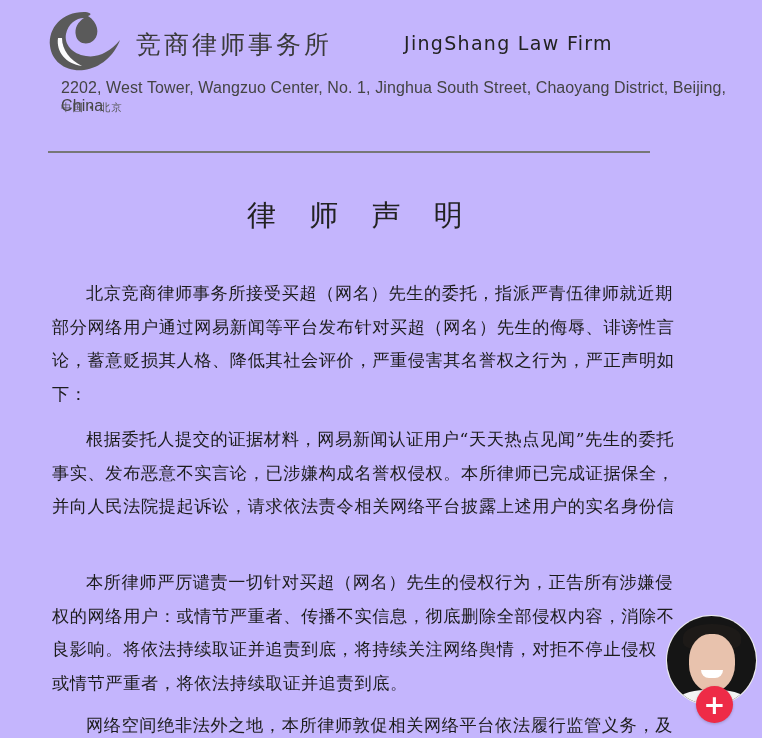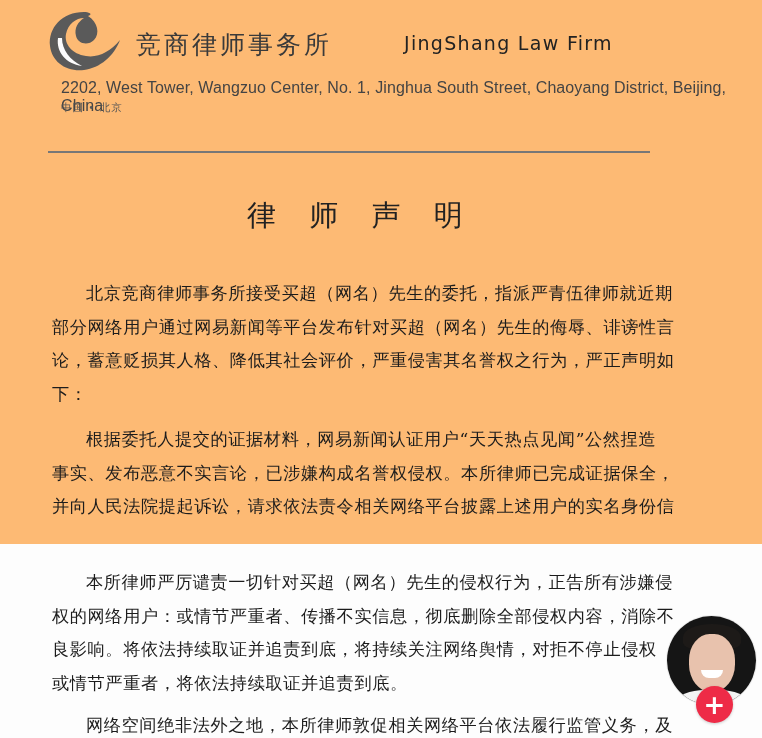--- a/index.html
+++ b/index.html
@@ -2,21 +2,21 @@
 <html><head>
 <meta charset="utf-8">
 <style>
   html, body { margin:0; padding:0; }
   body {
     width:762px; height:738px; overflow:hidden; position:relative;
     background:#fdfdfd;
     font-family:"DejaVu Serif", "Liberation Serif", serif;
     color:#1a1a1a;
   }
-  .page { position:absolute; left:0; top:0; width:762px; height:544px; background:#fdba74; }
+  .page { position:absolute; left:0; top:0; width:762px; height:738px; background:#c4b5fd; }
   .logo { position:absolute; left:44px; top:8px; width:80px; height:66px; }
   .firm-cn {
     position:absolute; left:136px; top:28px;
     font-family:"DejaVu Sans", sans-serif; font-size:25px; letter-spacing:3px;
     color:#3a3a3a; font-weight:normal;
   }
   .firm-en {
     position:absolute; left:404px; top:32px;
     font-family:"DejaVu Sans", sans-serif; font-size:19px; letter-spacing:1.3px;
     color:#222;
@@ -86,21 +86,21 @@
   <div class="doc-title">律 师 声 明</div>
 
   <div class="para p1">
     <span class="line indent">北京竞商律师事务所接受买超（网名）先生的委托，指派严青伍律师就近期</span>
     <span class="line">部分网络用户通过网易新闻等平台发布针对买超（网名）先生的侮辱、诽谤性言</span>
     <span class="line">论，蓄意贬损其人格、降低其社会评价，严重侵害其名誉权之行为，严正声明如</span>
     <span class="line">下：</span>
   </div>
 
   <div class="para p2">
-    <span class="line indent">根据委托人提交的证据材料，网易新闻认证用户“天天热点见闻”公然捏造</span>
+    <span class="line indent">根据委托人提交的证据材料，网易新闻认证用户“天天热点见闻”先生的委托</span>
     <span class="line">事实、发布恶意不实言论，已涉嫌构成名誉权侵权。本所律师已完成证据保全，</span>
     <span class="line">并向人民法院提起诉讼，请求依法责令相关网络平台披露上述用户的实名身份信</span>
   </div>
 
   <div class="para p3">
     <span class="line indent">本所律师严厉谴责一切针对买超（网名）先生的侵权行为，正告所有涉嫌侵</span>
     <span class="line">权的网络用户：或情节严重者、传播不实信息，彻底删除全部侵权内容，消除不</span>
     <span class="line">良影响。将依法持续取证并追责到底，将持续关注网络舆情，对拒不停止侵权</span>
     <span class="line">或情节严重者，将依法持续取证并追责到底。</span>
   </div>

